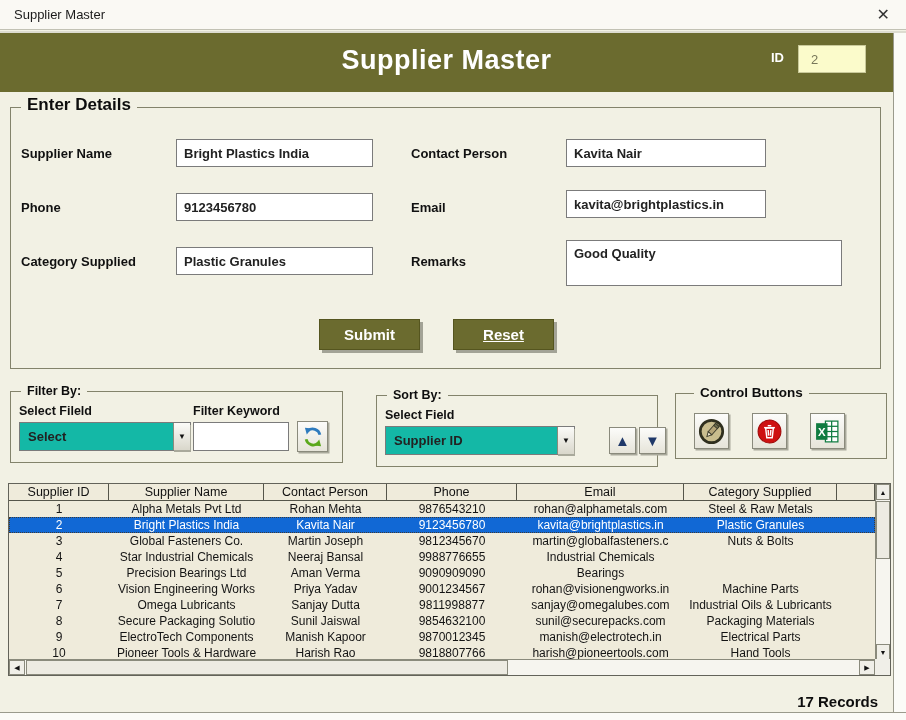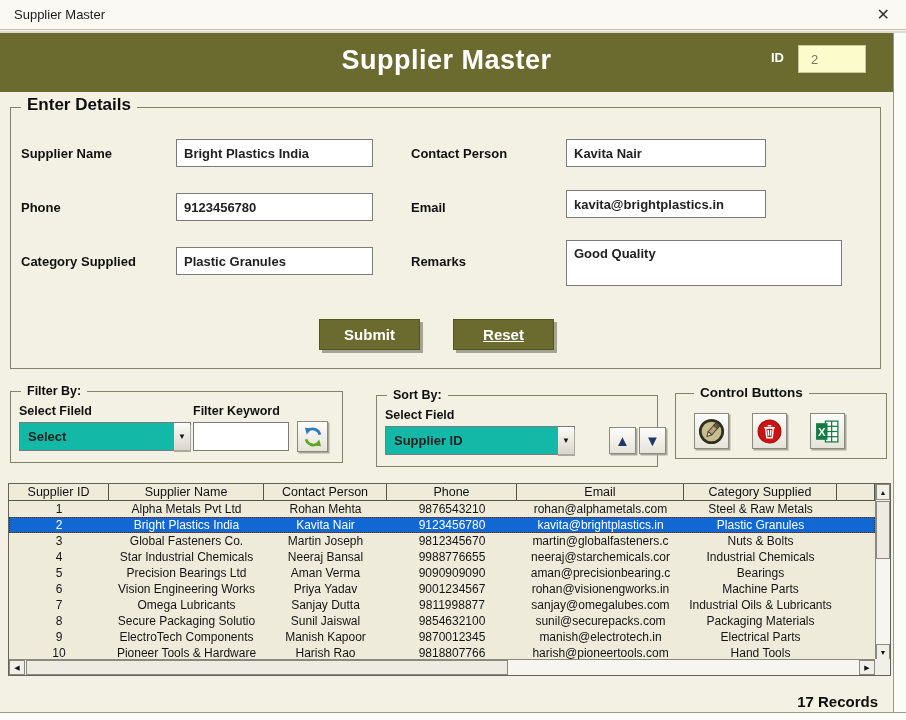--- a/index.html
+++ b/index.html
@@ -246,30 +246,28 @@
           <div class="td">9812345670</div>
           <div class="td">martin@globalfasteners.c</div>
           <div class="td">Nuts &amp; Bolts</div>
           <div class="td"></div>
         </div>
         <div class="tr">
           <div class="td">4</div>
           <div class="td">Star Industrial Chemicals</div>
           <div class="td">Neeraj Bansal</div>
           <div class="td">9988776655</div>
-          <div class="td">neeraj@starchemicals.cor</div>
           <div class="td">Industrial Chemicals</div>
           <div class="td"></div>
         </div>
         <div class="tr">
           <div class="td">5</div>
           <div class="td">Precision Bearings Ltd</div>
           <div class="td">Aman Verma</div>
           <div class="td">9090909090</div>
-          <div class="td">aman@precisionbearing.c</div>
           <div class="td">Bearings</div>
           <div class="td"></div>
         </div>
         <div class="tr">
           <div class="td">6</div>
           <div class="td">Vision Engineering Works</div>
           <div class="td">Priya Yadav</div>
           <div class="td">9001234567</div>
           <div class="td">rohan@visionengworks.in</div>
           <div class="td">Machine Parts</div>

